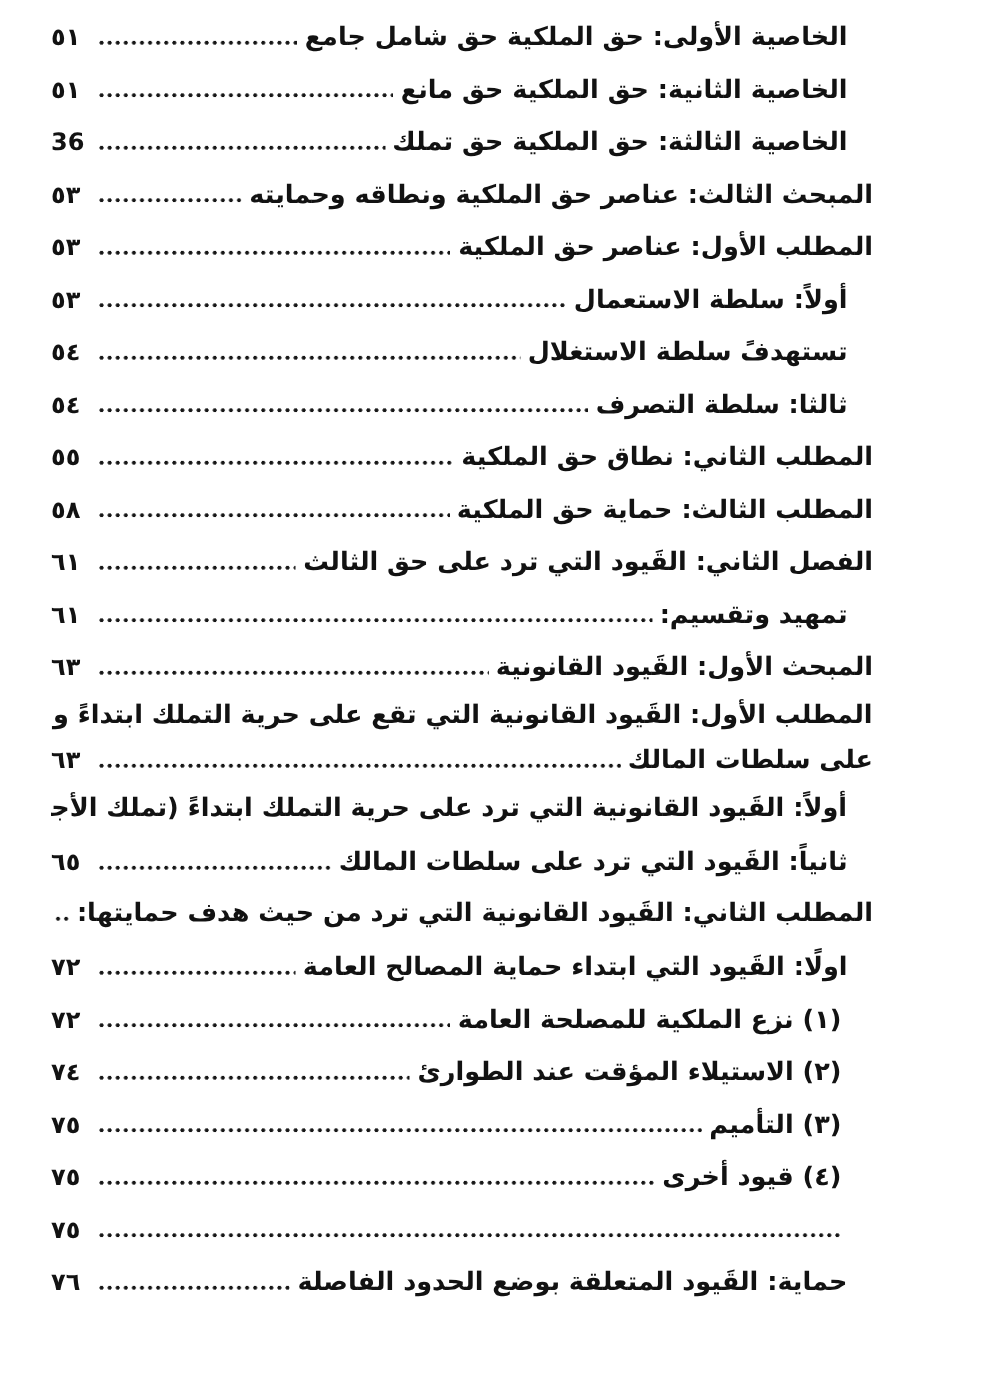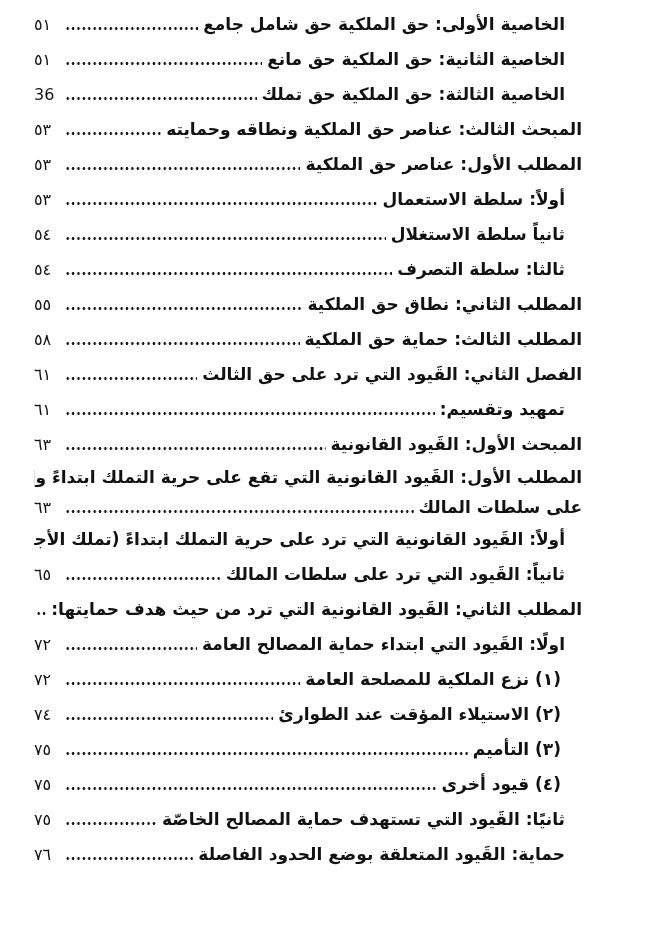--- a/index.html
+++ b/index.html
@@ -40,21 +40,21 @@
     background-image: radial-gradient(circle, #161616 1.15px, transparent 1.5px);
     background-size: 5.4px 5px;
     background-repeat: repeat-x;
     background-position: 0 1px;
   }
   .page-num {
     flex: 0 0 auto;
     min-width: 26px;
     text-align: left;
     font-size: 16px;
-    font-weight: normal;
+    font-weight: bold;
   }
   .wrap-first {
     line-height: 35px;
     height: 35px;
     font-size: 17px;
     font-weight: bold;
     white-space: nowrap;
     overflow: hidden;
   }
 </style>
@@ -86,21 +86,21 @@
     <span class="entry-text">المطلب الأول: عناصر حق الملكية</span>
     <span class="leader-dots"></span>
     <span class="page-num">٥٣</span>
   </div>
     <div class="toc-row lvl-1">
     <span class="entry-text">أولاً: سلطة الاستعمال</span>
     <span class="leader-dots"></span>
     <span class="page-num">٥٣</span>
   </div>
     <div class="toc-row lvl-1">
-    <span class="entry-text">ثانياً سلطة الاستغلال</span>
+    <span class="entry-text">تستهدفً سلطة الاستغلال</span>
     <span class="leader-dots"></span>
     <span class="page-num">٥٤</span>
   </div>
     <div class="toc-row lvl-1">
     <span class="entry-text">ثالثا: سلطة التصرف</span>
     <span class="leader-dots"></span>
     <span class="page-num">٥٤</span>
   </div>
     <div class="toc-row lvl-0">
     <span class="entry-text">المطلب الثاني: نطاق حق الملكية</span>
@@ -166,21 +166,20 @@
     <span class="entry-text">(٣) التأميم</span>
     <span class="leader-dots"></span>
     <span class="page-num">٧٥</span>
   </div>
     <div class="toc-row lvl-2">
     <span class="entry-text">(٤) قيود أخرى</span>
     <span class="leader-dots"></span>
     <span class="page-num">٧٥</span>
   </div>
     <div class="toc-row lvl-1">
-    <span class="entry-text">ثانيًا: القَيود التي تستهدف حماية المصالح الخاصّة</span>
     <span class="leader-dots"></span>
     <span class="page-num">٧٥</span>
   </div>
     <div class="toc-row lvl-1">
     <span class="entry-text">حماية: القَيود المتعلقة بوضع الحدود الفاصلة</span>
     <span class="leader-dots"></span>
     <span class="page-num">٧٦</span>
   </div>
   </div>
 

